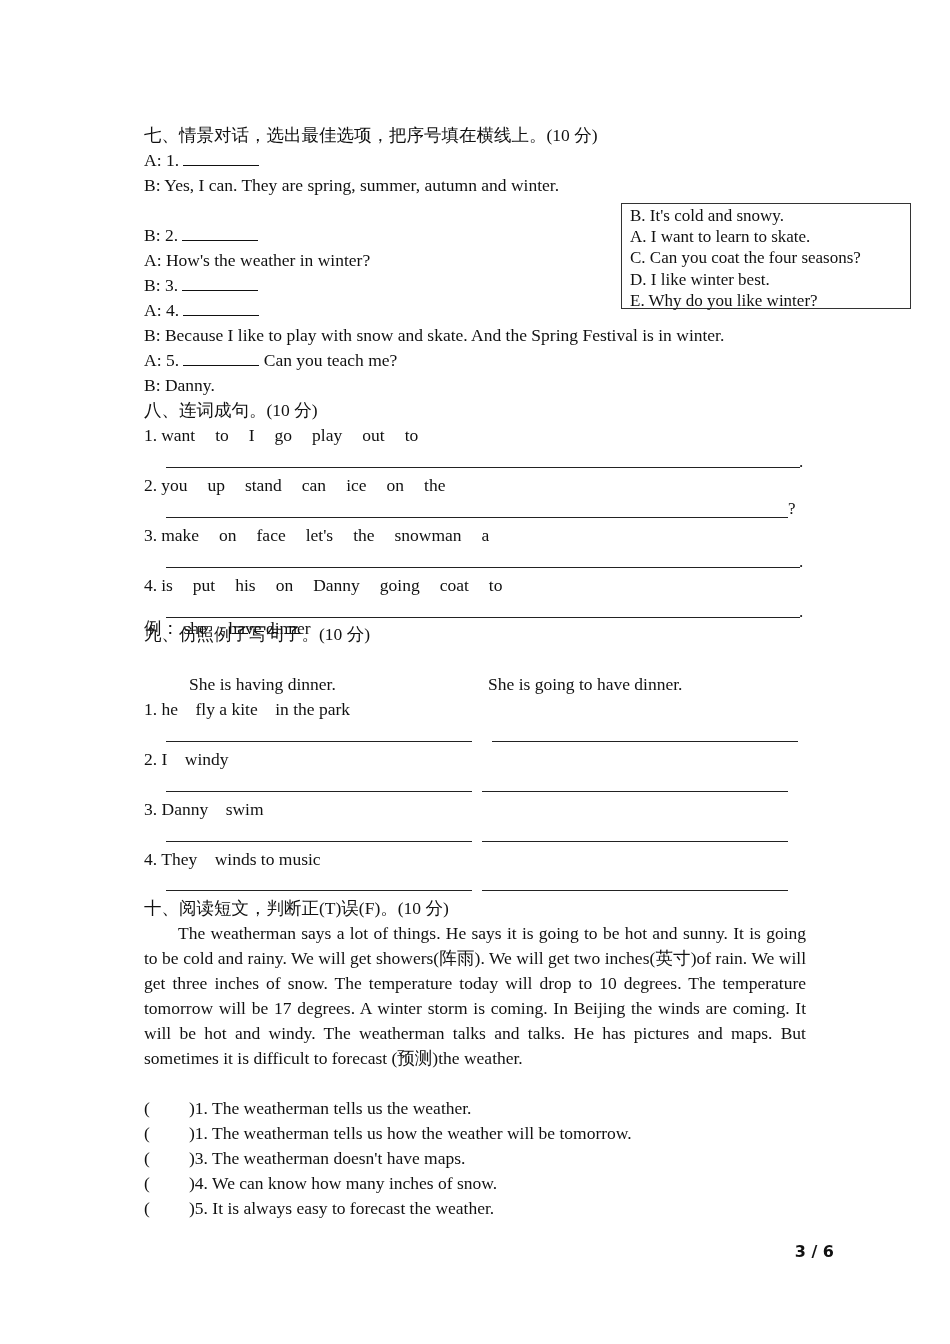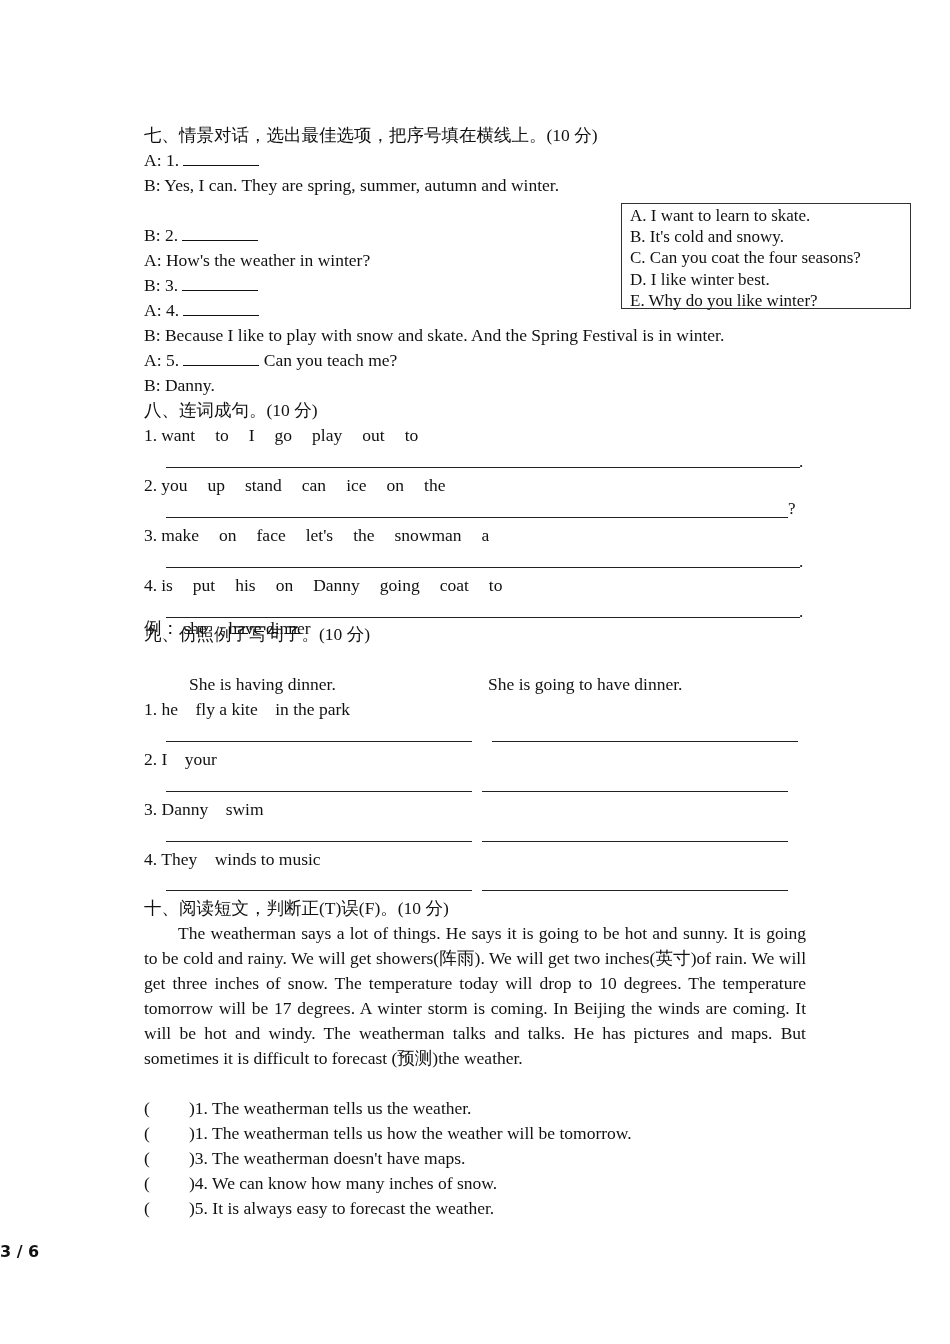--- a/index.html
+++ b/index.html
@@ -12,21 +12,21 @@
             border: 1px solid #333; box-sizing: border-box; padding: 1px 0 0 8px; }
   .optbox div { line-height: 21.2px; white-space: nowrap; font-size: 17px; }
   .words span { margin-right: 20px; }
   .longline { position: absolute; left: 166px; height: 0; border-bottom: 1px solid #222; }
   .endmark { position: absolute; font-size: 17px; }
   .halfline { position: absolute; height: 0; border-bottom: 1px solid #222; width: 306px; }
   .para { position: absolute; left: 144px; top: 921px; width: 662px; line-height: 25px;
           text-align: justify; text-indent: 34px; font-size: 17.5px; }
   .tf { position: absolute; left: 144px; white-space: nowrap; line-height: 25px; }
   .tf .paren { display: inline-block; width: 45px; }
-  .pagenum { position: absolute; left: 0; width: 834px; top: 1242px; text-align: left;
+  .pagenum { position: absolute; left: 0; width: 834px; top: 1242px; text-align: right;
              font-family: "DejaVu Sans", sans-serif; font-weight: bold; font-size: 16px; }
 </style>
 </head>
 <body>
 
 <div class="page">
 
   <div class="ln" style="top:123px">七、情景对话，选出最佳选项，把序号填在横线上。(10 分)</div>
 
   <div class="ln" style="top:148px">
@@ -66,22 +66,22 @@
     <span>5.</span>
     <span class="blank"></span>
     <span>Can you teach me?</span>
   </div>
   <div class="ln" style="top:373px">
     <span>B:</span>
     <span>Danny.</span>
   </div>
 
   <div class="optbox">
+    <div>B. It's cold and snowy.</div>
     <div>A. I want to learn to skate.</div>
-    <div>B. It's cold and snowy.</div>
     <div>C. Can you coat the four seasons?</div>
     <div>D. I like winter best.</div>
     <div>E. Why do you like winter?</div>
   </div>
 
   <div class="ln" style="top:398px">八、连词成句。(10 分)</div>
 
   <div class="ln words" style="top:423px">
     <span style="margin-right:4px">1.</span><span>want</span><span>to</span><span>I</span><span>go</span><span>play</span><span>out</span><span>to</span>
   </div>
@@ -108,21 +108,21 @@
 
   <div class="ln" style="top:622px">九、仿照例子写句子。(10 分)</div>
   <div class="ln" style="top:616px;white-space:pre"><span>例：</span> <span>she     have dinner</span></div>
   <div class="ln" style="top:672px;left:189px">She is having dinner.</div>
   <div class="ln" style="top:672px;left:488px">She is going to have dinner.</div>
 
   <div class="ln" style="top:697px;white-space:pre"><span>1.</span> <span>he    fly a kite    in the park</span></div>
   <div class="halfline" style="left:166px;top:741px"></div>
   <div class="halfline" style="left:492px;top:741px"></div>
 
-  <div class="ln" style="top:747px;white-space:pre"><span>2.</span> <span>I    your</span></div>
+  <div class="ln" style="top:747px;white-space:pre"><span>2.</span> <span>I    windy</span></div>
   <div class="halfline" style="left:166px;top:791px"></div>
   <div class="halfline" style="left:482px;top:791px"></div>
 
   <div class="ln" style="top:797px;white-space:pre"><span>3.</span> <span>Danny    swim</span></div>
   <div class="halfline" style="left:166px;top:841px"></div>
   <div class="halfline" style="left:482px;top:841px"></div>
 
   <div class="ln" style="top:847px;white-space:pre"><span>4.</span> <span>They    winds to music</span></div>
   <div class="halfline" style="left:166px;top:890px"></div>
   <div class="halfline" style="left:482px;top:890px"></div>

